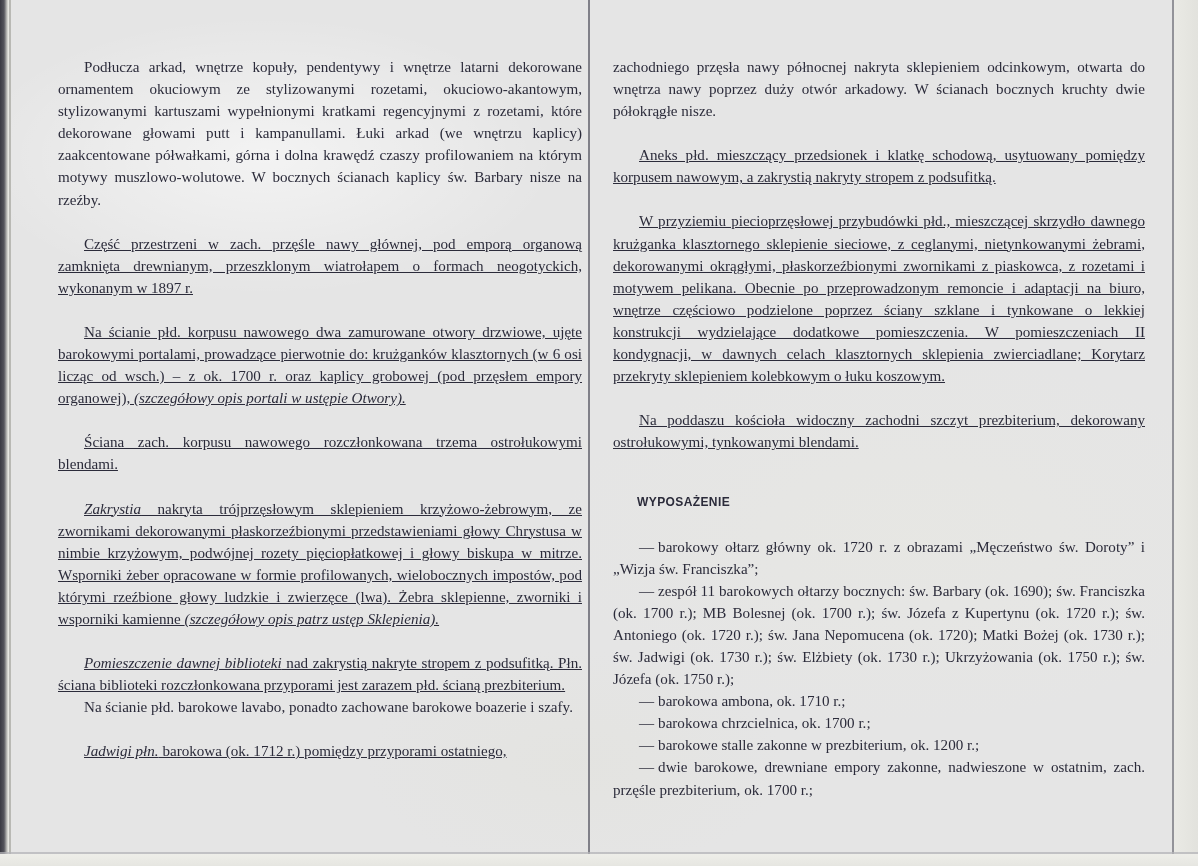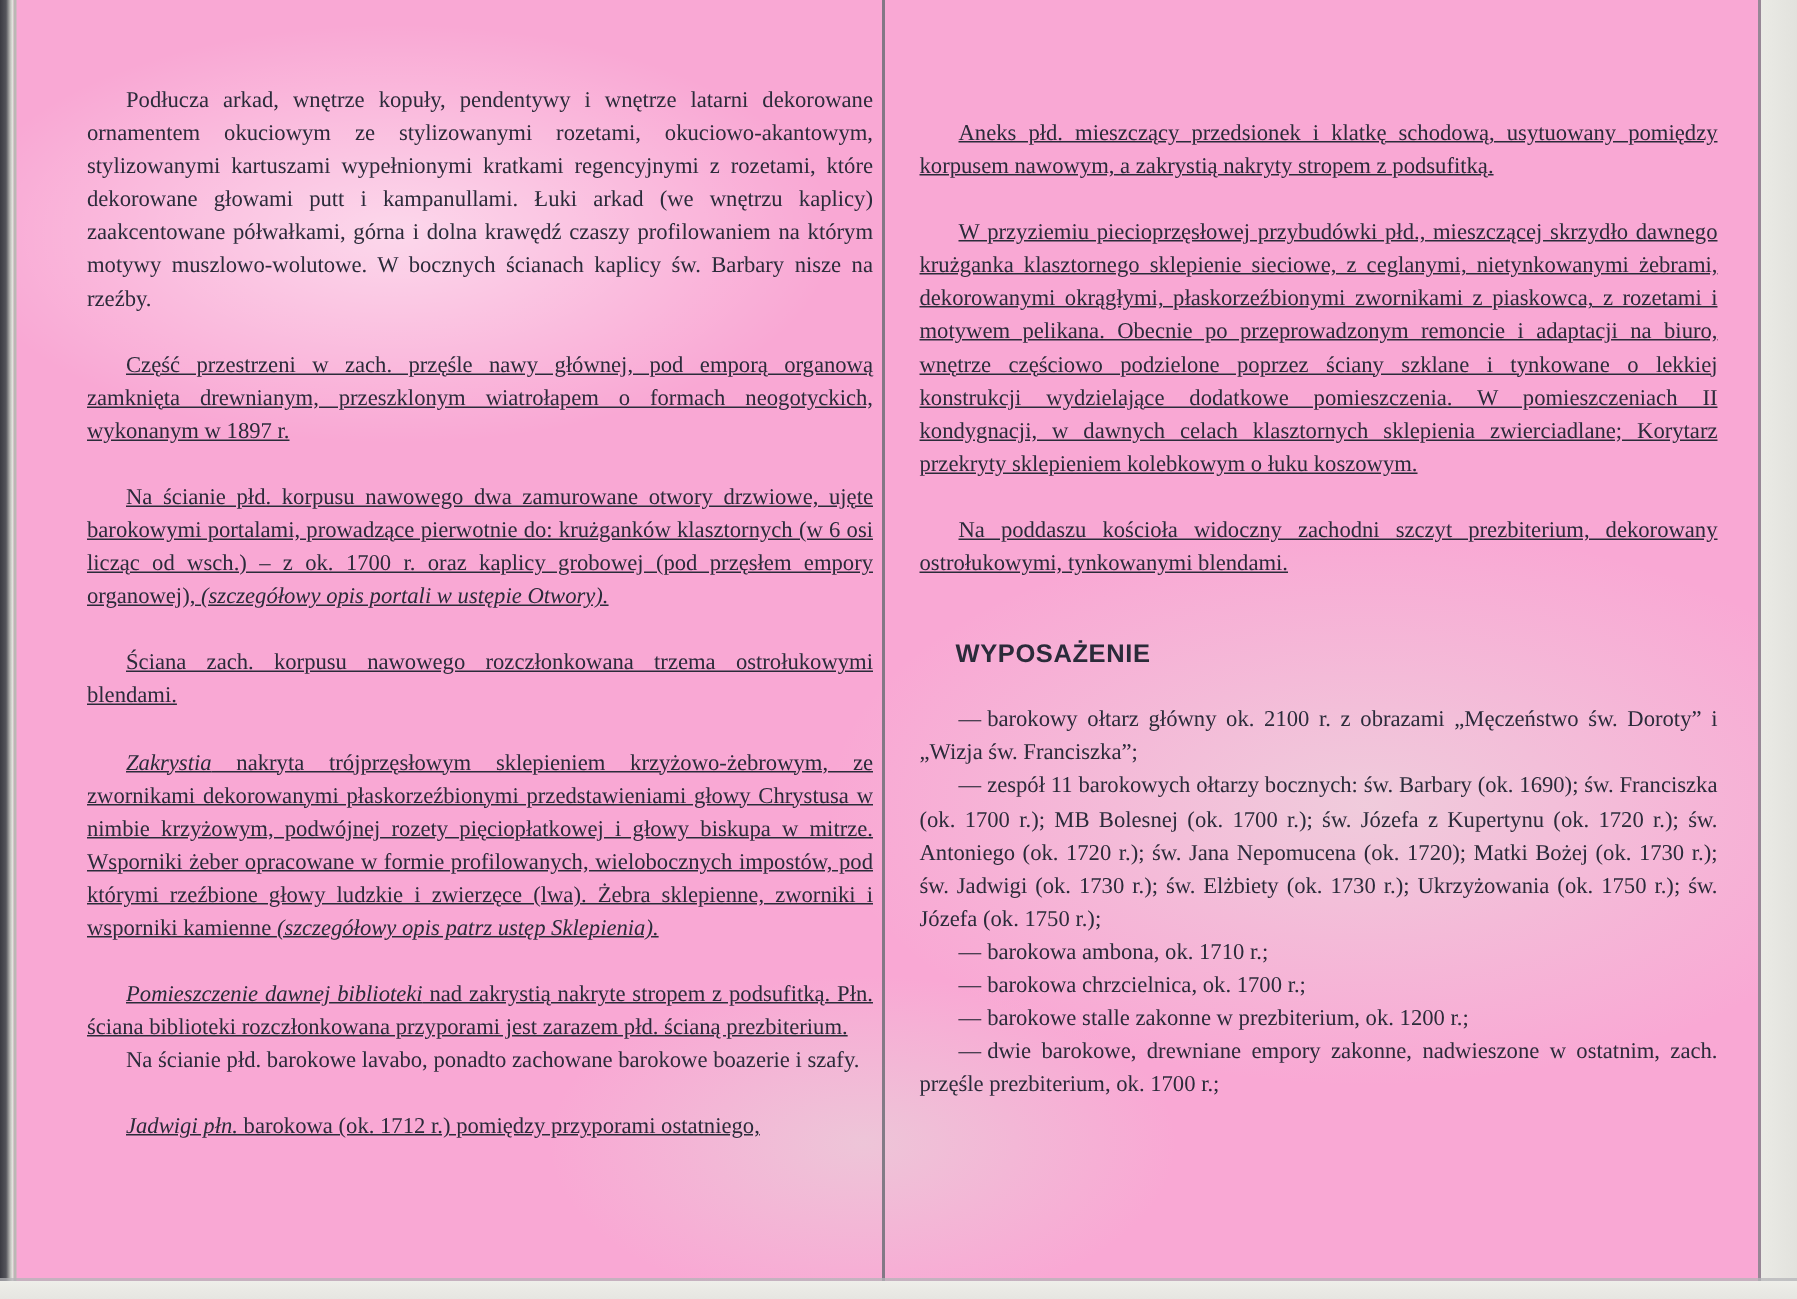--- a/index.html
+++ b/index.html
@@ -91,21 +91,21 @@
     text-indent: 26px;
   }
   p.para.gap      { margin-top: 22px; text-decoration: underline; }
   p.para.nogap    { margin-top: 0; }
   p.para.last     { text-align: left; }
   p.para i, p.para em { font-style: italic; }
 
   h2.section-heading {
     margin: 38px 0 22px 24px;
     font-family: "Liberation Sans", "DejaVu Sans", sans-serif;
-    font-size: 17px;
+    font-size: 12px;
     font-weight: bold;
     letter-spacing: 0.4px;
     text-indent: 0;
     text-align: left;
   }
 
   ul.equipment-list {
     list-style: none;
     margin: 0;
     padding: 0;
@@ -115,21 +115,21 @@
     padding: 0;
     text-indent: 26px;
     text-align: justify;
   }
   ul.equipment-list li.flush { text-align: left; }
   ul.equipment-list li .dash { margin-right: 4px; }
 </style>
 </head>
 <body>
 
-<div id="page" style="background: #f9a8d4; color: rgb(43, 43, 58);">
+<div id="page" style="background: #e5e5e5; color: rgb(43, 43, 58);">
 
   <div class="paper-grain"></div>
 
   <div class="edge-left"></div>
   <div class="edge-left-hair"></div>
   <div class="gutter-line"></div>
   <div class="edge-right"></div>
   <div class="edge-right-fade"></div>
   <div class="edge-bottom"></div>
   <div class="edge-bottom-fade"></div>
@@ -140,27 +140,28 @@
       <p class="para gap"><span>Na ścianie płd. korpusu nawowego dwa zamurowane otwory drzwiowe, ujęte barokowymi portalami, prowadzące pierwotnie do: krużganków klasztornych (w 6 osi licząc od wsch.) – z ok. 1700 r. oraz kaplicy grobowej (pod przęsłem empory organowej), </span><i>(szczegółowy opis portali w ustępie Otwory).</i></p>
       <p class="para gap"><span>Ściana zach. korpusu nawowego rozczłonkowana trzema ostrołukowymi blendami.</span></p>
       <p class="para gap"><i>Zakrystia</i><span> nakryta trójprzęsłowym sklepieniem krzyżowo-żebrowym, ze zwornikami dekorowanymi płaskorzeźbionymi przedstawieniami głowy Chrystusa w nimbie krzyżowym, podwójnej rozety pięciopłatkowej i głowy biskupa w mitrze. Wsporniki żeber opracowane w formie profilowanych, wielobocznych impostów, pod którymi rzeźbione głowy ludzkie i zwierzęce (lwa). Żebra sklepienne, zworniki i wsporniki kamienne </span><i>(szczegółowy opis patrz ustęp Sklepienia).</i></p>
       <p class="para gap"><i>Pomieszczenie dawnej biblioteki</i><span> nad zakrystią nakryte stropem z podsufitką. Płn. ściana biblioteki rozczłonkowana przyporami jest zarazem płd. ścianą prezbiterium.</span></p>
       <p class="para nogap"><span>Na ścianie płd. barokowe lavabo, ponadto zachowane barokowe boazerie i szafy.</span></p>
       <p class="para gap last"><i>Jadwigi płn.</i><span> barokowa (ok. 1712 r.) pomiędzy przyporami ostatniego,</span></p>
     </div>
 
   <div class="column" id="col-right">
     <div id="right-paragraphs">
+        <p class="para" style="text-indent: 0px;"><span>zachodniego przęsła nawy północnej nakryta sklepieniem odcinkowym, otwarta do wnętrza nawy poprzez duży otwór arkadowy. W ścianach bocznych kruchty dwie półokrągłe nisze.</span></p>
         <p class="para gap"><span>Aneks płd. mieszczący przedsionek i klatkę schodową, usytuowany pomiędzy korpusem nawowym, a zakrystią nakryty stropem z podsufitką.</span></p>
         <p class="para gap"><span>W przyziemiu piecioprzęsłowej przybudówki płd., mieszczącej skrzydło dawnego krużganka klasztornego sklepienie sieciowe, z ceglanymi, nietynkowanymi żebrami, dekorowanymi okrągłymi, płaskorzeźbionymi zwornikami z piaskowca, z rozetami i motywem pelikana. Obecnie po przeprowadzonym remoncie i adaptacji na biuro, wnętrze częściowo podzielone poprzez ściany szklane i tynkowane o lekkiej konstrukcji wydzielające dodatkowe pomieszczenia. W pomieszczeniach II kondygnacji, w dawnych celach klasztornych sklepienia zwierciadlane; Korytarz przekryty sklepieniem kolebkowym o łuku koszowym.</span></p>
         <p class="para gap"><span>Na poddaszu kościoła widoczny zachodni szczyt prezbiterium, dekorowany ostrołukowymi, tynkowanymi blendami.</span></p>
       </div>
     <h2 class="section-heading">WYPOSAŻENIE</h2>
     <ul class="equipment-list" id="equipment-list">
-        <li><span class="dash">—</span><span>barokowy ołtarz główny ok. 2100 r. z obrazami „Męczeństwo św. Doroty” i „Wizja św. Franciszka”;</span></li>
+        <li><span class="dash">—</span><span>barokowy ołtarz główny ok. 1720 r. z obrazami „Męczeństwo św. Doroty” i „Wizja św. Franciszka”;</span></li>
         <li><span class="dash">—</span><span>zespół 11 barokowych ołtarzy bocznych: św. Barbary (ok. 1690); św. Franciszka (ok. 1700 r.); MB Bolesnej (ok. 1700 r.); św. Józefa z Kupertynu (ok. 1720 r.); św. Antoniego (ok. 1720 r.); św. Jana Nepomucena (ok. 1720); Matki Bożej (ok. 1730 r.); św. Jadwigi (ok. 1730 r.); św. Elżbiety (ok. 1730 r.); Ukrzyżowania (ok. 1750 r.); św. Józefa (ok. 1750 r.);</span></li>
         <li class="flush"><span class="dash">—</span><span>barokowa ambona, ok. 1710 r.;</span></li>
         <li class="flush"><span class="dash">—</span><span>barokowa chrzcielnica, ok. 1700 r.;</span></li>
         <li class="flush"><span class="dash">—</span><span>barokowe stalle zakonne w prezbiterium, ok. 1200 r.;</span></li>
         <li><span class="dash">—</span><span>dwie barokowe, drewniane empory zakonne, nadwieszone w ostatnim, zach. przęśle prezbiterium, ok. 1700 r.;</span></li>
       </ul>
   </div>
 
 </div>
 

